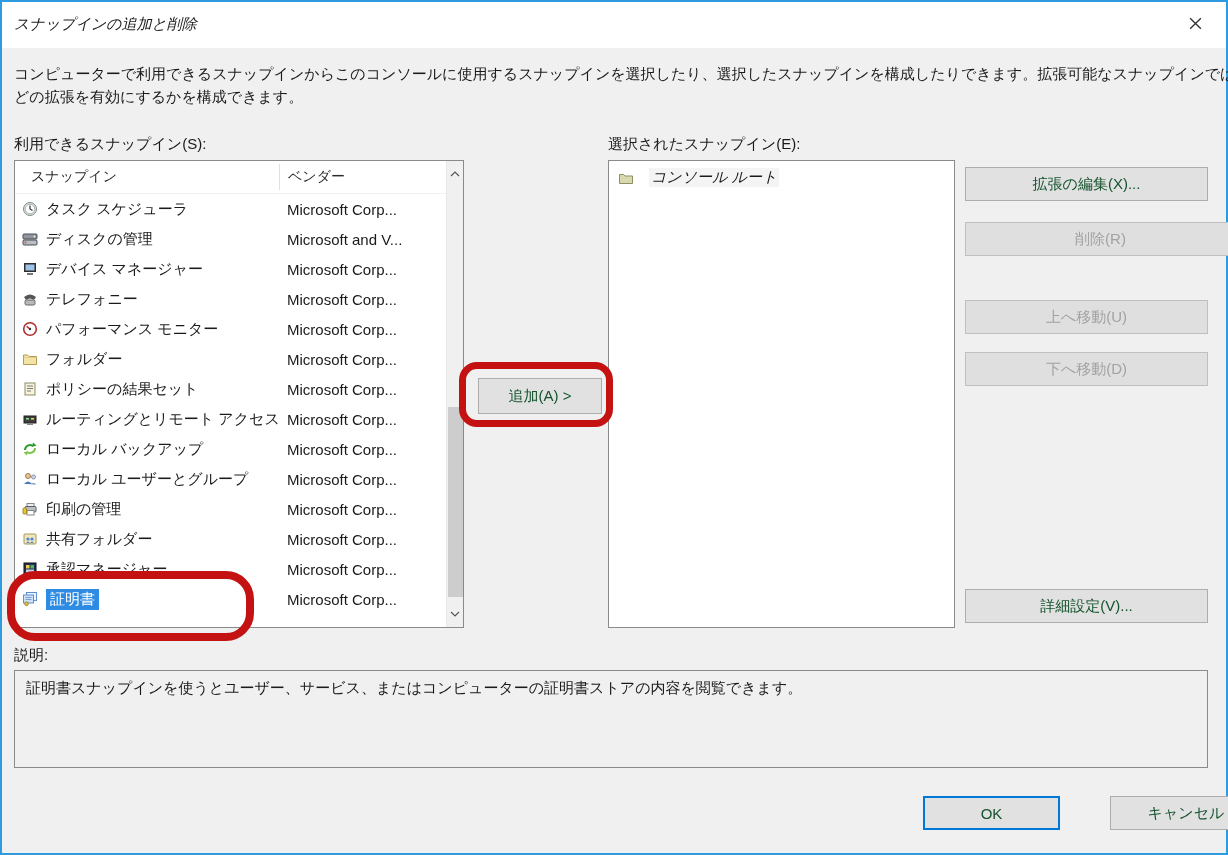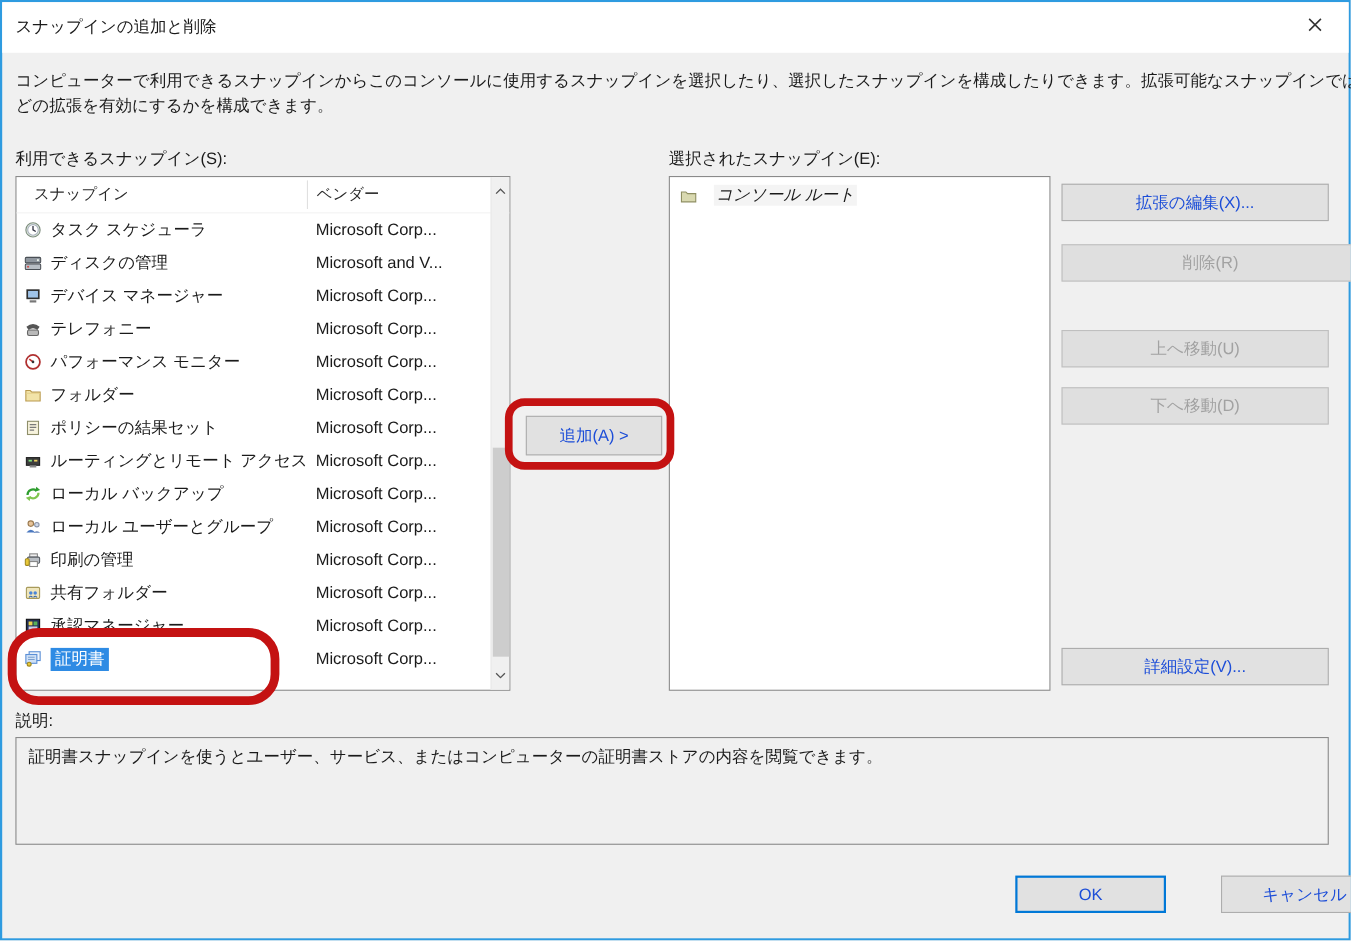--- a/index.html
+++ b/index.html
@@ -13,21 +13,21 @@
     width:1228px;height:855px;position:relative;background:#ffffff;
     font-family:"Liberation Sans","DejaVu Sans",sans-serif;
     color:#1a1a1a;-webkit-font-smoothing:antialiased;overflow:hidden;
   }
   *{box-sizing:border-box;}
   .dialog{
     position:absolute;left:0;top:0;width:1228px;height:855px;
     border:2px solid var(--window-border);background:#f0f0f0;
   }
   .titlebar{position:absolute;left:0;top:0;width:100%;height:46px;background:#ffffff;}
-  .title{position:absolute;left:12px;top:13px;font-size:15px;color:#1a1a1a;white-space:nowrap;}
+  .title{position:absolute;left:12px;top:13px;font-size:15px;color:#1a1a1a;white-space:nowrap;font-style:italic;}
   .close{
     position:absolute;right:16px;top:9px;width:30px;height:28px;
     display:flex;align-items:center;justify-content:center;cursor:pointer;
   }
   .intro{position:absolute;left:12px;top:60px;font-size:15px;line-height:23px;color:#1a1a1a;}
   .intro div{white-space:nowrap;}
   .panel-label{position:absolute;font-size:15px;color:#1a1a1a;white-space:nowrap;}
   #lblAvail{left:12px;top:133px;}
   #lblSelected{left:606px;top:133px;}
   .listbox{position:absolute;background:#ffffff;border:1px solid #8a8a8a;}
@@ -50,21 +50,21 @@
     border-left:1px solid #e8e8e8;
   }
   .sarrow{position:absolute;left:0;width:16px;height:26px;display:flex;align-items:center;justify-content:center;cursor:pointer;}
   .sup{top:0;}
   .sdn{bottom:0;}
   .sthumb{position:absolute;left:1px;width:15px;top:246px;height:190px;background:#cdcdcd;cursor:pointer;}
   .rrow{display:flex;align-items:center;gap:7px;padding:7px 9px;font-size:15px;}
   .rrow .rname{background:#f4f4f4;padding:0 2px;white-space:nowrap;font-style:italic;}
   .btn{
     position:absolute;display:flex;align-items:center;justify-content:center;
-    background:#e1e1e1;border:1px solid #adadad;font-size:15px;color:#1d4ed8;
+    background:#e1e1e1;border:1px solid #adadad;font-size:15px;color:#14532d;
     cursor:pointer;white-space:nowrap;
   }
   .btn.disabled{color:#a2a2a2;border-color:#bfbfbf;background:#dfdfdf;cursor:default;}
   #btnAdd{left:476px;top:376px;width:124px;height:36px;}
   #btnEdit{left:963px;top:165px;width:243px;height:34px;}
   #btnRemove{left:963px;top:220px;width:271px;height:34px;}
   #btnUp{left:963px;top:298px;width:243px;height:34px;}
   #btnDown{left:963px;top:350px;width:243px;height:34px;text-align:center;}
   #btnAdv{left:963px;top:587px;width:243px;height:34px;}
   #btnOk{left:921px;top:794px;width:137px;height:34px;border:2px solid var(--focus);}

